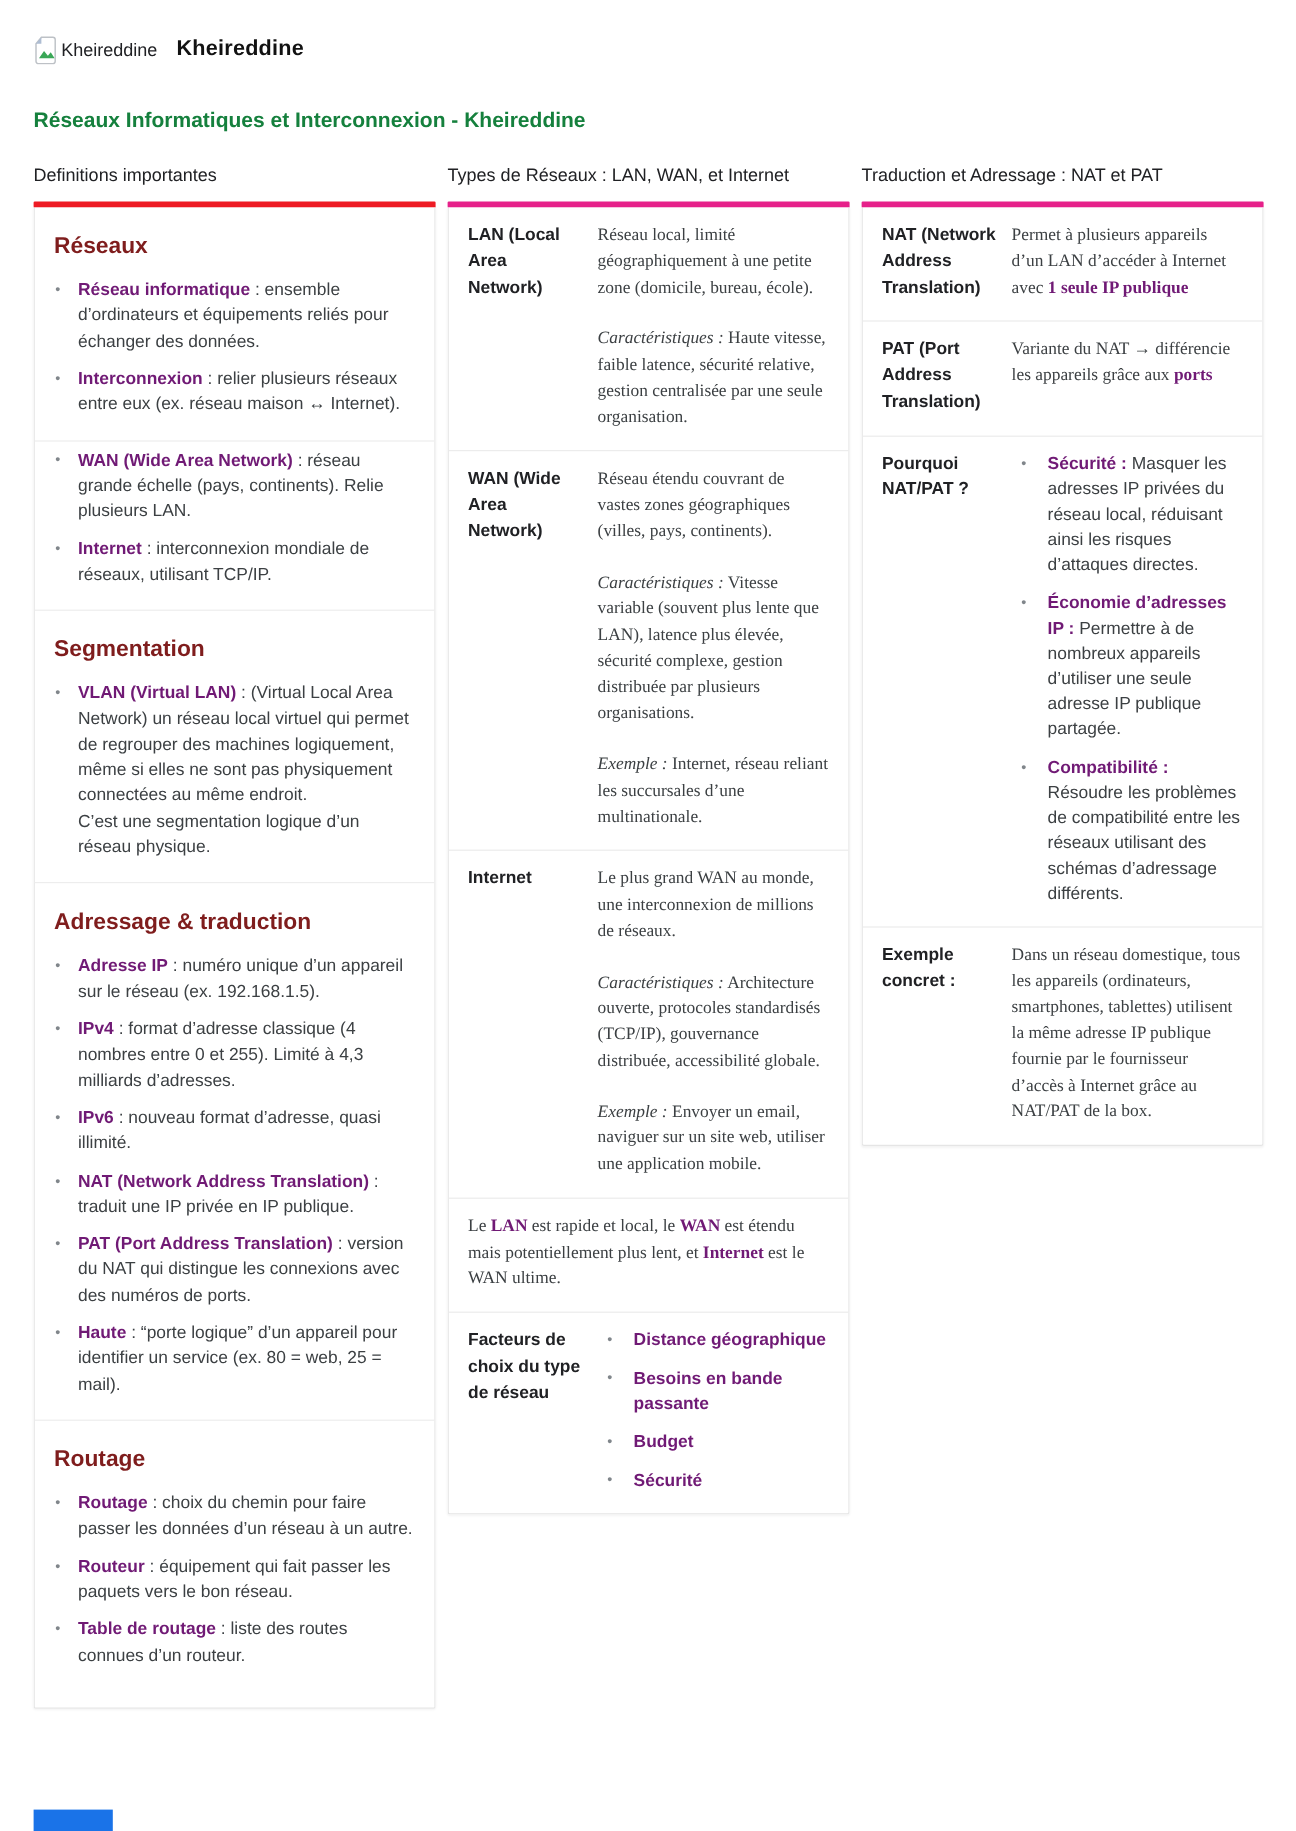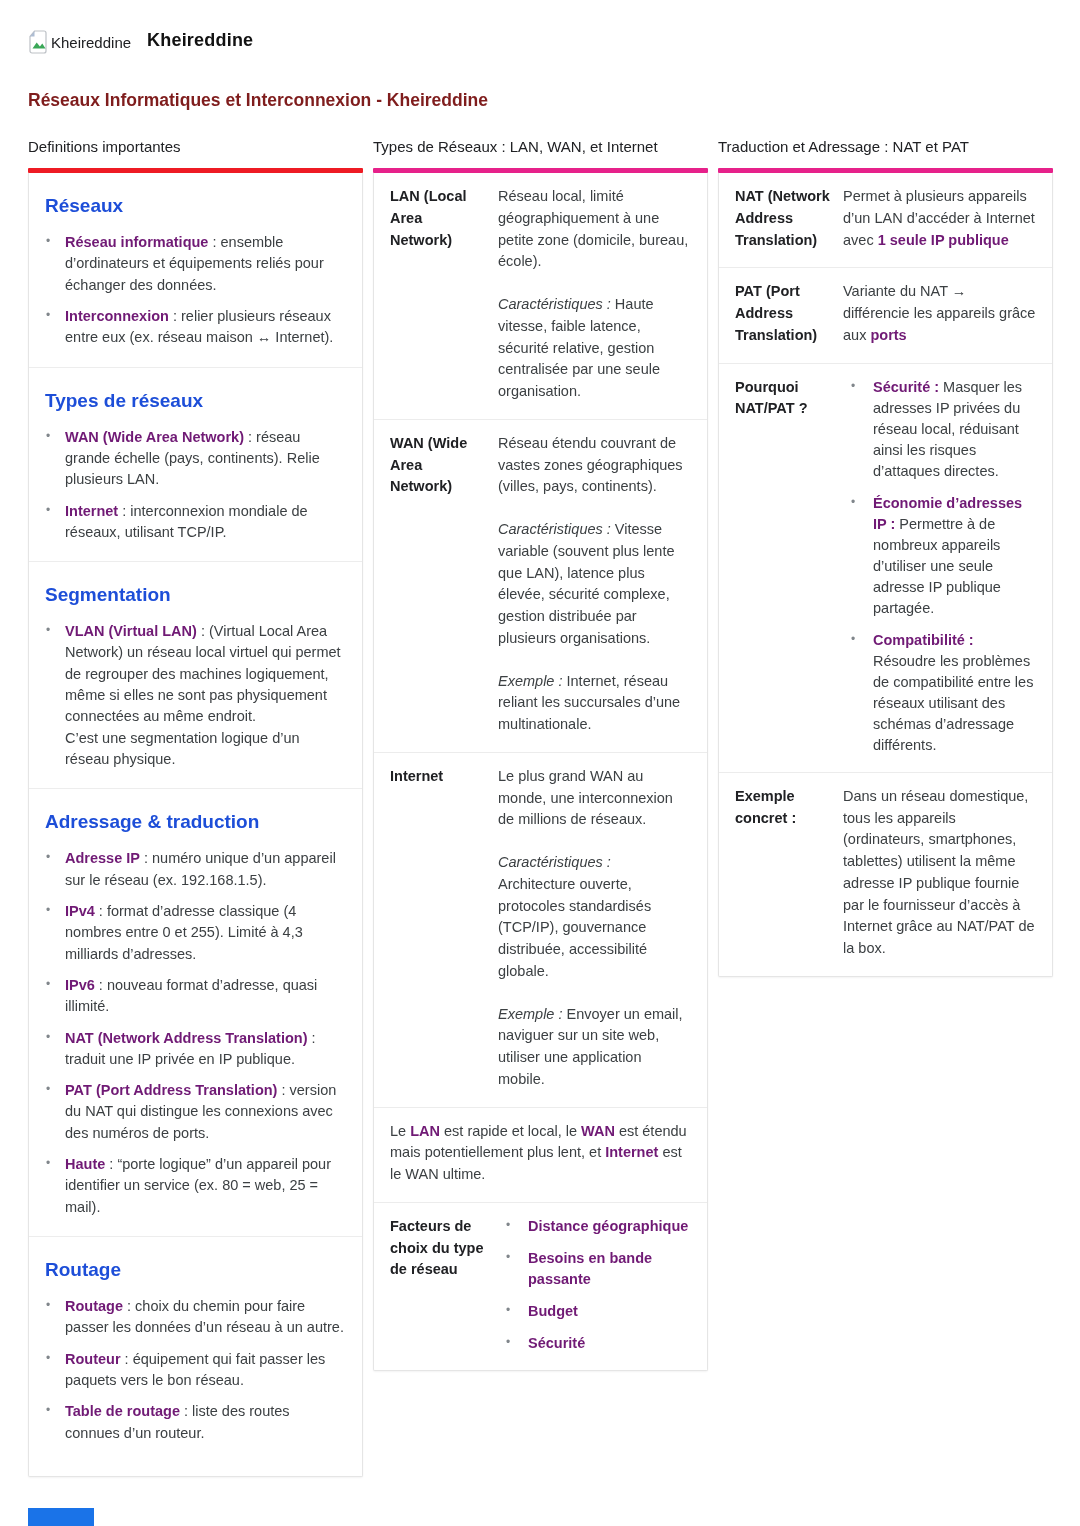--- a/index.html
+++ b/index.html
@@ -11,50 +11,50 @@
     color: #3c4043;
     -webkit-font-smoothing: antialiased;
   }
   .page { padding: 30px 26px 0 28px; }
 
   
   .logo-row { display:flex; align-items:flex-start; margin-bottom: 36px; }
   .logo-broken { display:flex; align-items:center; gap:3px; }
   .logo-alt { font-size:15px; color:#202124; }
   .site-title { font-size:18px; font-weight:700; color:#121212; margin-left:16px; letter-spacing:.2px; }
-  .page-title { font-size:17.5px; font-weight:700; color:#7f1d1d; margin-bottom:27px; }
+  .page-title { font-size:17.5px; font-weight:700; color:#15803d; margin-bottom:27px; }
 
   
   .columns { display:flex; gap:10px; align-items:flex-start; }
   .column { flex:0 0 335px; width:335px; }
   .col-header { font-size:15px; color:#202124; margin-bottom:12px; min-height:18px; }
   .accent-bar { height:5px; border-radius:1px; }
   .card {
     background:#fff;
     border:1px solid #e5e5e5;
     border-top:none;
     border-radius:0 0 2px 2px;
     box-shadow:0 1px 2px rgba(0,0,0,.05);
   }
 
   
   .section { padding:6px 16px 16px; border-bottom:1px solid #ededed; }
   .section:last-child { border-bottom:none; padding-bottom:30px; }
-  .section h2 { font-size:19px; font-weight:700; color:#1d4ed8; margin:16px 0 15px; }
+  .section h2 { font-size:19px; font-weight:700; color:#7f1d1d; margin:16px 0 15px; }
   .dlist { list-style:none; }
   .dlist li { position:relative; padding-left:20px; margin-bottom:10px; font-size:14.5px; line-height:1.47; }
   .dlist li:last-child { margin-bottom:2px; }
   .dlist li::before { content:"•"; position:absolute; left:1px; top:1px; color:#80868b; font-size:12px; }
 
   
   .trow { display:flex; border-top:1px solid #ececec; padding:13px 16px 16px; }
   .trow:first-child { border-top:none; }
   .term { flex:0 0 108px; padding-right:10px; font-weight:700; color:#202124; font-size:14.5px; line-height:1.5; }
   .def { flex:1; font-size:14.5px; line-height:1.5; color:#3c4043; }
-  .def p { margin:0 0 21px; }
+  .def p { margin:0 0 21px;font-family:Liberation Serif, serif; }
   .def p:last-child { margin-bottom:0; }
   .blist { list-style:none; }
   .blist li { position:relative; padding-left:30px; margin-bottom:11px; line-height:1.45; }
   .blist li:last-child { margin-bottom:0; }
   .blist li::before { content:"•"; position:absolute; left:8px; top:1px; color:#80868b; font-size:12px; }
 
   .b { font-weight:700; color:#701a75; }
   .i { font-style:italic; }
 
   
@@ -88,21 +88,20 @@
 
         <div class="section">
           <h2>Réseaux</h2>
           <ul class="dlist">
             <li><span class="b">Réseau informatique</span><span> : ensemble d’ordinateurs et équipements reliés pour échanger des données.</span></li>
             <li><span class="b">Interconnexion</span><span> : relier plusieurs réseaux entre eux (ex. réseau maison ↔ Internet).</span></li>
           </ul>
         </div>
 
         <div class="section">
-          <h2>Types de réseaux</h2>
           <ul class="dlist">
             <li><span class="b">WAN (Wide Area Network)</span><span> : réseau grande échelle (pays, continents). Relie plusieurs LAN.</span></li>
             <li><span class="b">Internet</span><span> : interconnexion mondiale de réseaux, utilisant TCP/IP.</span></li>
           </ul>
         </div>
 
         <div class="section">
           <h2>Segmentation</h2>
           <ul class="dlist">
             <li><span class="b">VLAN (Virtual LAN)</span><span> : (Virtual Local Area Network) un réseau local virtuel qui permet de regrouper des machines logiquement, même si elles ne sont pas physiquement connectées au même endroit.</span><br><span>C’est une segmentation logique d’un réseau physique.</span></li>

